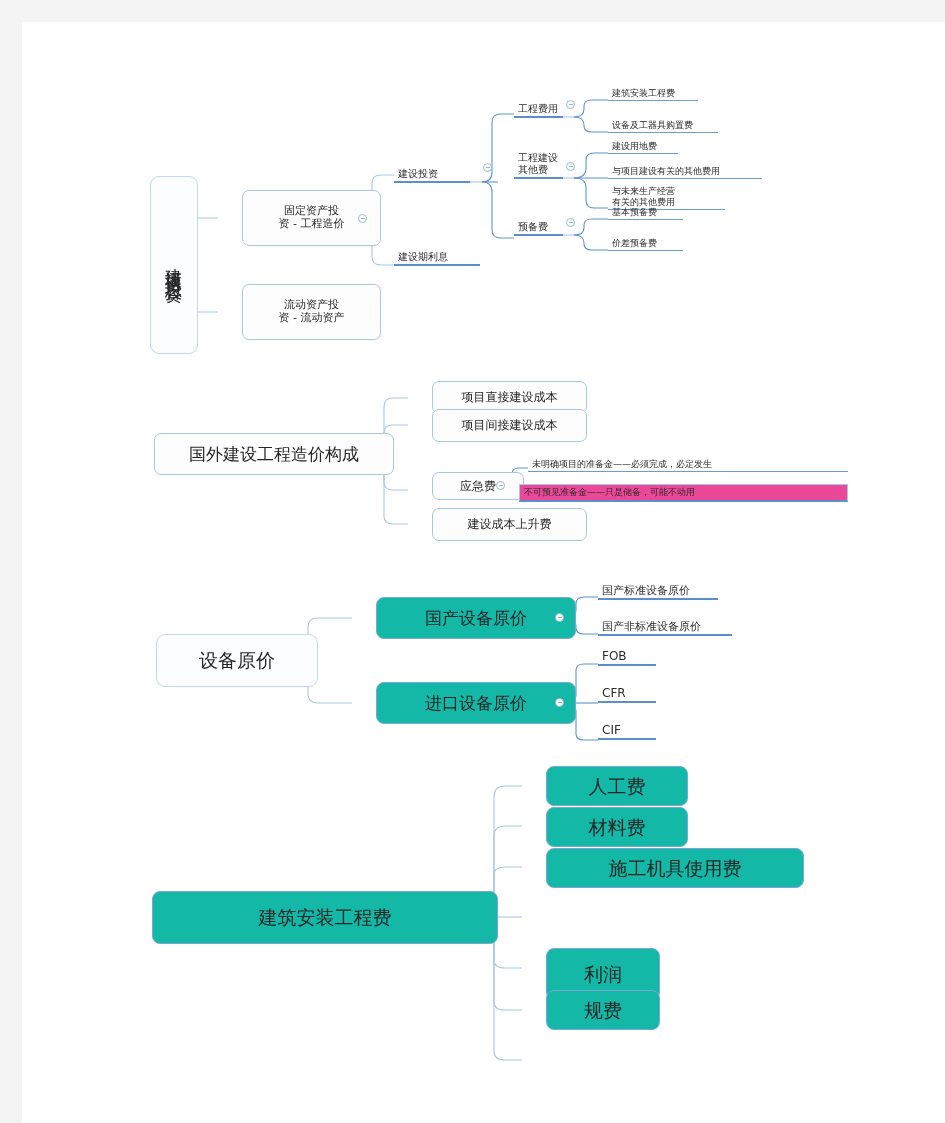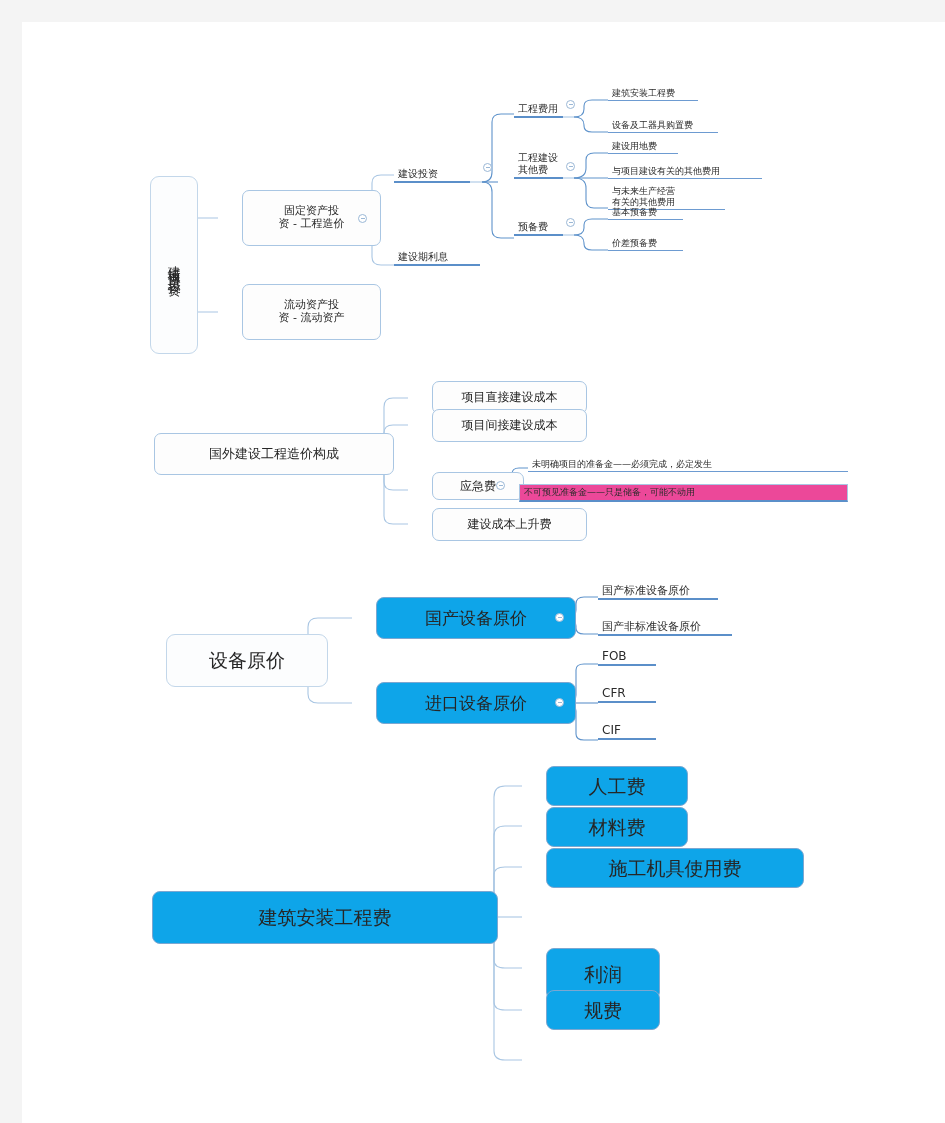--- a/index.html
+++ b/index.html
@@ -29,21 +29,21 @@
     white-space: pre-line;
     margin-left: 24px;
   }
   
   .box {
     background: #fdfdfd;
     border: 1px solid #a9c6e3;
     border-radius: 7px;
   }
   .box-strong {
-    background: #0ea5e9;
+    background: #14b8a6;
     border: 1.6px solid #7ba7d1;
     border-radius: 8px;
   }
   .box-soft {
     background: #fcfdfe;
     border: 1px solid #c3d7ea;
     border-radius: 9px;
   }
   
   .rule {
@@ -78,21 +78,21 @@
     position: absolute;
     left: 1.5px; top: 3px;
     width: 4px; height: 1px;
     background: #9bb8d6;
   }
 
   .s9  { font-size: 9px; }
   .s10 { font-size: 10px; }
   .s11 { font-size: 11px; }
   .s12 { font-size: 12px; }
-  .s13 { font-size: 13px; }
+  .s13 { font-size: 17px; }
   .s17 { font-size: 17px; }
   .s19 { font-size: 19px; }
 </style>
 </head>
 <body>
 
 <div id="page">
 
   <svg class="svg-layer" width="923" height="1101">
     <g fill="none" stroke="#a9c6e3" stroke-width="1.1">
@@ -238,21 +238,21 @@
   </div>
   <div class="toggle" style="left:474px; top:459px;"></div>
 
   <div class="rule thin s9" style="left:506px; top:432px; width:320px; height:18px;">
     <span>未明确项目的准备金——必须完成，必定发生</span>
   </div>
   <div class="rule thin s9" style="left:497px; top:462px; width:329px; height:18px; border:1px solid #a9c6e3; border-bottom:2px solid #5b8fc9; background:#ec4899; align-items:center;">
     <span>不可预见准备金——只是储备，可能不动用</span>
   </div>
 
-  <div class="node box-soft s19" style="left:120px; top:612px; width:162px; height:53px;text-align:center;">
+  <div class="node box-soft s19" style="left:110px; top:612px; width:162px; height:53px;text-align:center;">
     <span>设备原价</span>
   </div>
 
   <div class="node box-strong s17" style="left:330px; top:575px; width:200px; height:42px;">
     <span>国产设备原价</span>
   </div>
   <div class="node box-strong s17" style="left:330px; top:660px; width:200px; height:42px;">
     <span>进口设备原价</span>
   </div>
   <div class="toggle" style="left:533px; top:591px;"></div>

